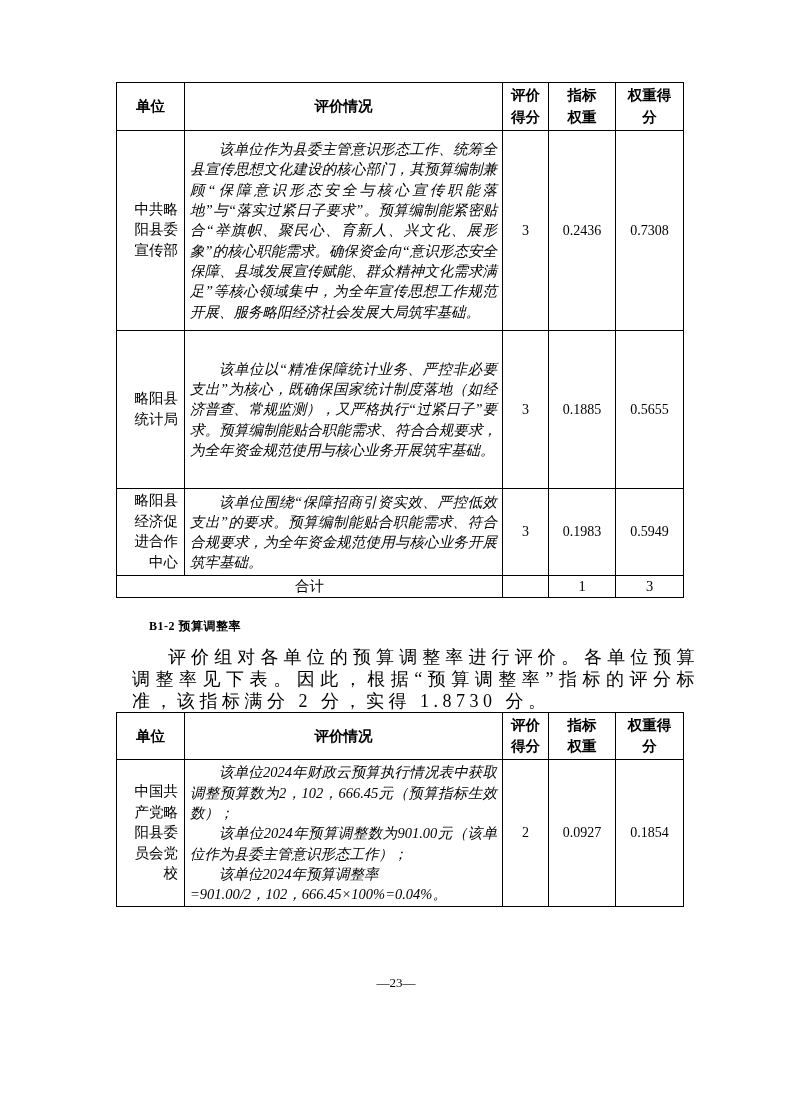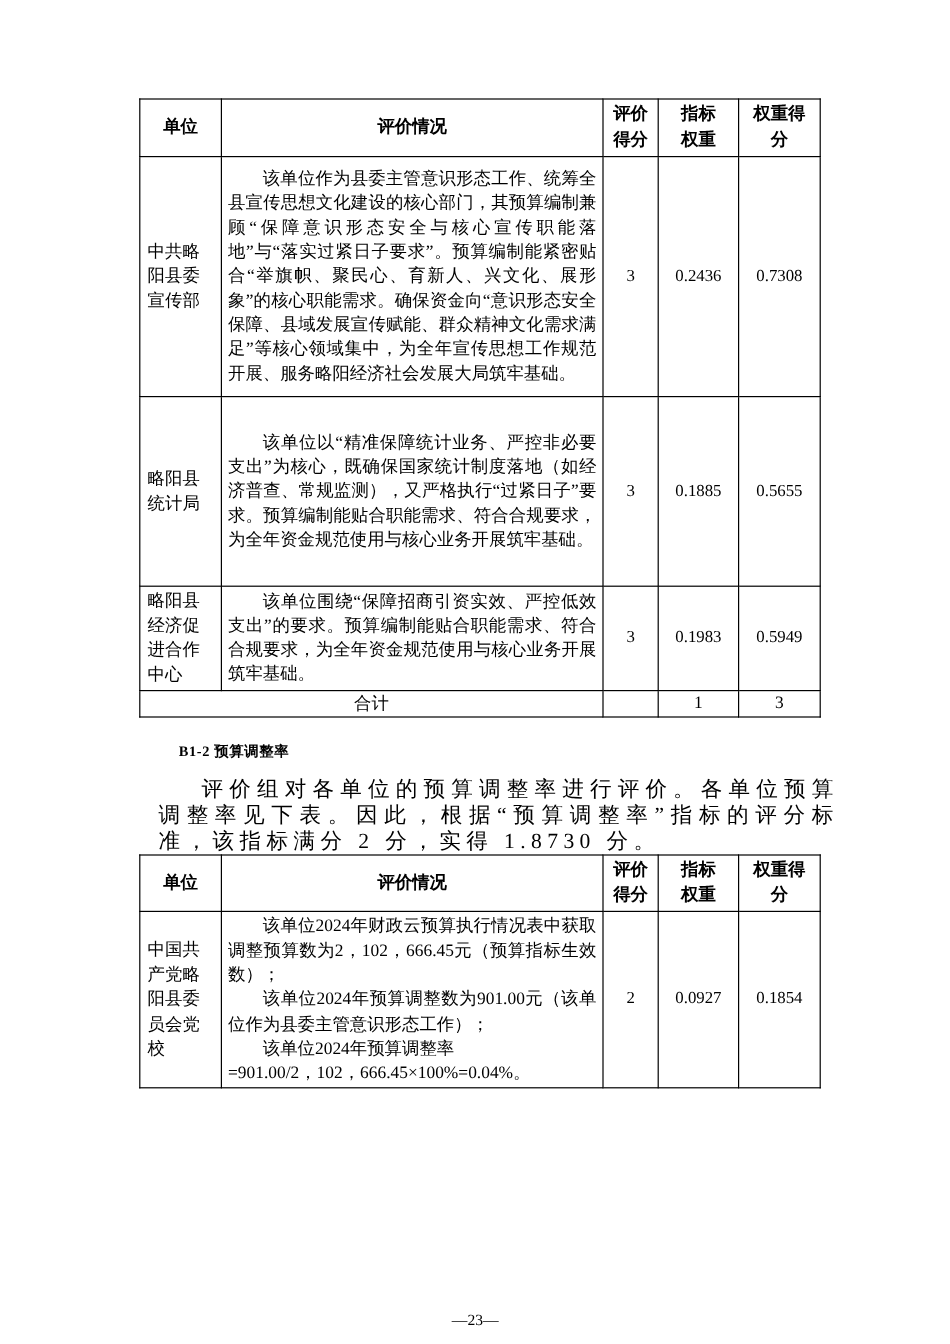--- a/index.html
+++ b/index.html
@@ -11,47 +11,47 @@
   table.eval-table th, table.eval-table td { border:1px solid #000; overflow:hidden; }
 
   table.eval-table th {
     font-weight:bold; font-size:14.5px; line-height:1.45;
     text-align:center; vertical-align:middle; white-space:pre-line;
     height:48px; padding:2px 4px;
   }
   table.t2 th { height:45px; }
 
   td.unit {
-    font-size:14.5px; text-align:left; vertical-align:middle;
-    padding:2px 6px; line-height:1.42; word-break:break-all;
+    font-size:14.5px; text-align:right; vertical-align:middle;
+    padding:2px 6px; line-height:1.42; word-break:break-all;font-family:Liberation Mono, monospace;
   }
   td.eval { font-size:14.5px; vertical-align:middle; padding:2px 5px; }
   td.eval p {
-    text-align:justify; text-indent:2em; line-height:1.4; word-break:break-all;
+    text-align:justify; text-indent:2em; line-height:1.4; word-break:break-all;font-style:italic;
   }
   td.eval p.no-indent { text-indent:0; }
   td.num { font-size:14px; text-align:center; vertical-align:middle; }
 
   tr.r1 td { height:200px; }
   tr.r2 td { height:158px; }
   tr.r3 td { height:85px; }
   tr.r4 td { height:83px;margin-left:20px; }
   tr.r5 td { height:140px; }
   tr.total-row td { height:22px; font-size:14.5px; text-align:center; vertical-align:middle; }
 
   .section-heading {
     margin:16px 0 0 33px; font-size:12px; font-weight:bold; line-height:24px;
     letter-spacing:0.5px;
   }
   .body-para {
     margin:8px 0 0 16px; width:567px; font-size:18px; line-height:22px;
     letter-spacing:4.5px; text-align:justify; text-indent:2em; word-break:break-all;
   }
   .page-number {
-    position:absolute; top:1092px; left:0; width:792px;
+    position:absolute; top:975px; left:0; width:792px;
     text-align:center; font-size:13px;
   }
 </style>
 </head>
 <body>
 
 <table class="eval-table t1">
   <colgroup>
     <col style="width:68px">
       <col style="width:318px">

